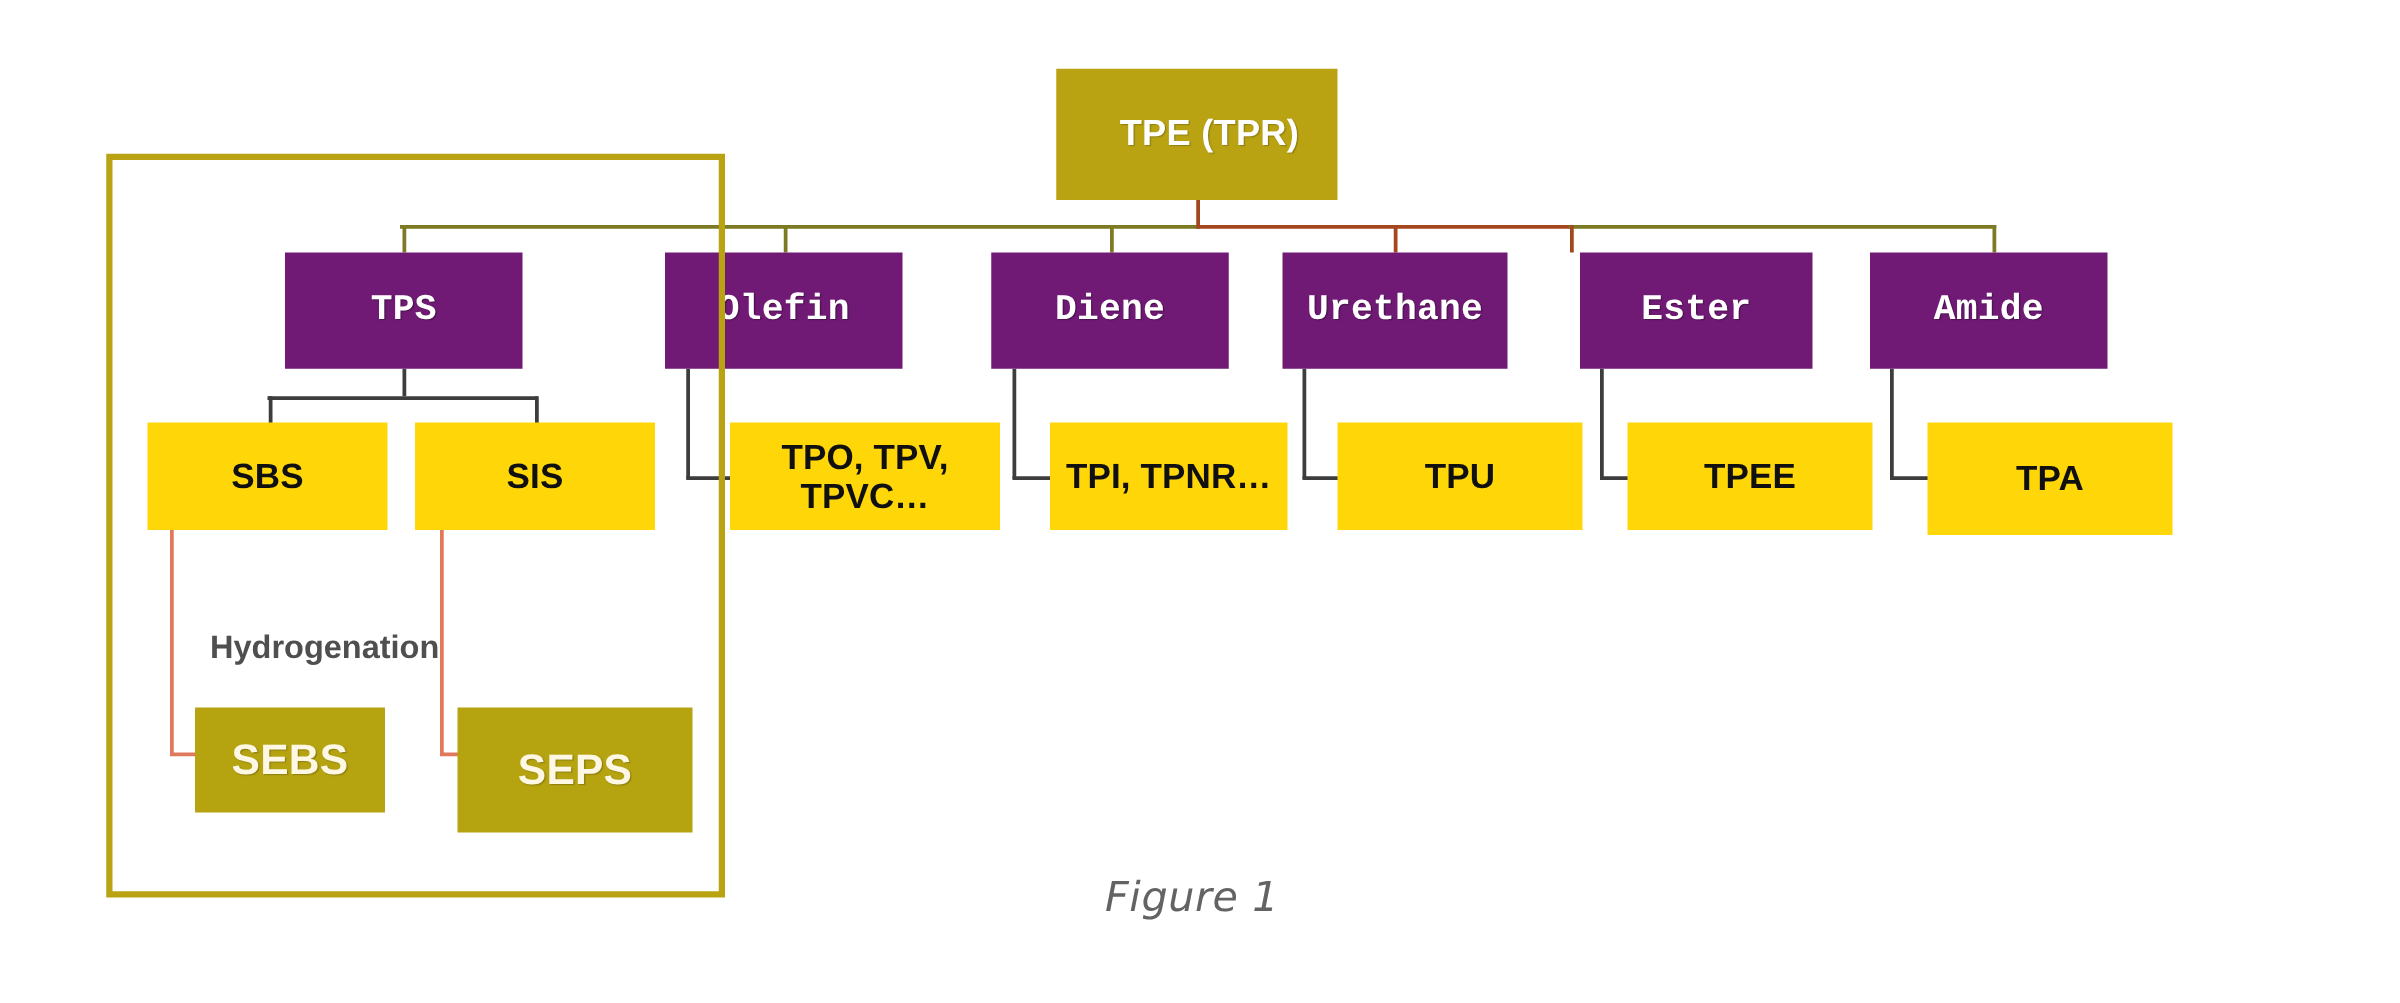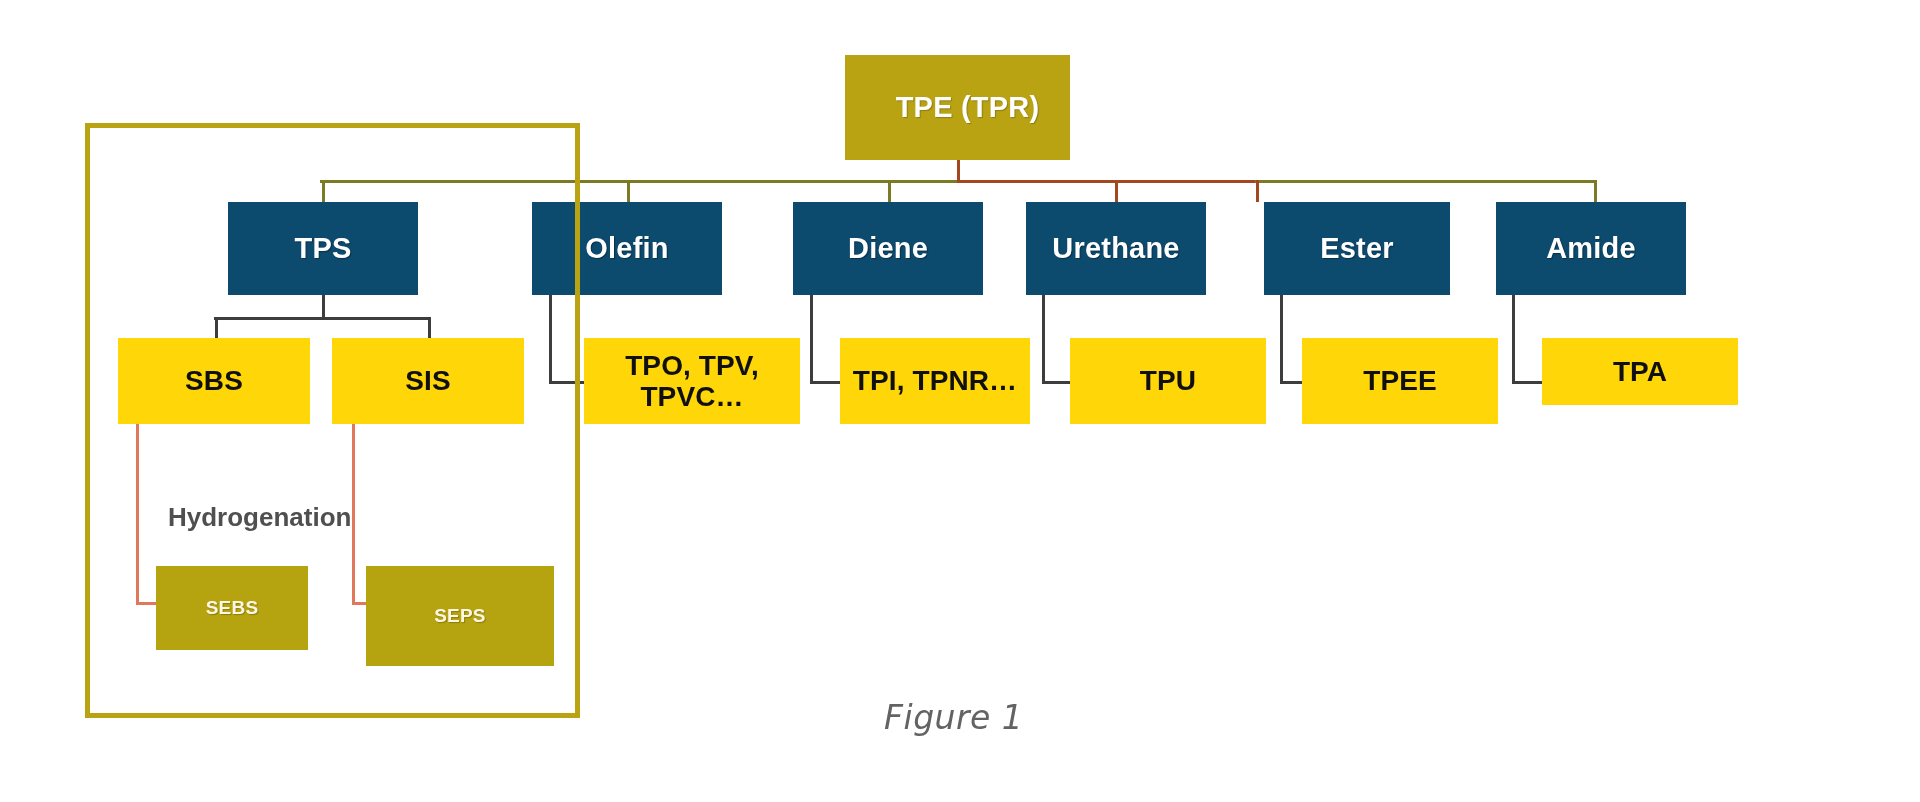--- a/index.html
+++ b/index.html
@@ -15,28 +15,29 @@
     position:absolute;display:flex;align-items:center;justify-content:center;
     text-align:center;font-weight:bold;line-height:1.12;
     box-sizing:border-box;z-index:5;
   }
   .box.root{
     background:#b9a313;color:#ffffff;font-size:29px;letter-spacing:.2px;
     text-shadow:1px 1px 1px rgba(90,80,10,.45);
     padding-left:20px;
   }
   .box.cat{
-    background:#0c4a6e;color:#ffffff;font-size:29px;letter-spacing:.2px;
+    background:#701a75;color:#ffffff;font-size:29px;letter-spacing:.2px;
     text-shadow:1px 1px 1px rgba(0,0,0,.35);
+    font-family:Liberation Mono, monospace;
   }
   .box.leaf{
     background:#ffd608;color:#101010;font-size:28px;letter-spacing:.1px;
   }
   .box.hydro{
-    background:#b5a310;color:#fdf7e3;font-size:19px;letter-spacing:.2px;
+    background:#b5a310;color:#fdf7e3;font-size:34px;letter-spacing:.2px;
     text-shadow:1px 1px 1px rgba(90,80,10,.45);
   }
 
   
   .ln{position:absolute;z-index:2;}
   .ln.h{height:0;border-top-width:3px;border-top-style:solid;}
   .ln.v{width:0;border-left-width:3px;border-left-style:solid;}
   .olive{border-color:#7c7a22;}
   .rust{border-color:#a4471e;}
   .dark{border-color:#3d3d3d;}
@@ -133,21 +134,21 @@
   </div>
   <div class="box leaf" style="left:840px;top:338px;width:190px;height:86px;">
     <span>TPI, TPNR…</span>
   </div>
   <div class="box leaf" style="left:1070px;top:338px;width:196px;height:86px;">
     <span>TPU</span>
   </div>
   <div class="box leaf" style="left:1302px;top:338px;width:196px;height:86px;">
     <span>TPEE</span>
   </div>
-  <div class="box leaf" style="left:1542px;top:338px;width:196px;height:67px;">
+  <div class="box leaf" style="left:1542px;top:338px;width:196px;height:90px;">
     <span>TPA</span>
   </div>
 
   <div class="ln v salmon" style="left:136px;top:424px;height:180px;"></div>
   <div class="ln h salmon" style="left:136px;top:602px;width:22px;"></div>
   <div class="ln v salmon" style="left:352px;top:424px;height:180px;"></div>
   <div class="ln h salmon" style="left:352px;top:602px;width:20px;"></div>
 
   <div id="hydro-label" style="left:168px;top:482px;margin-top:20px;">Hydrogenation</div>
 

